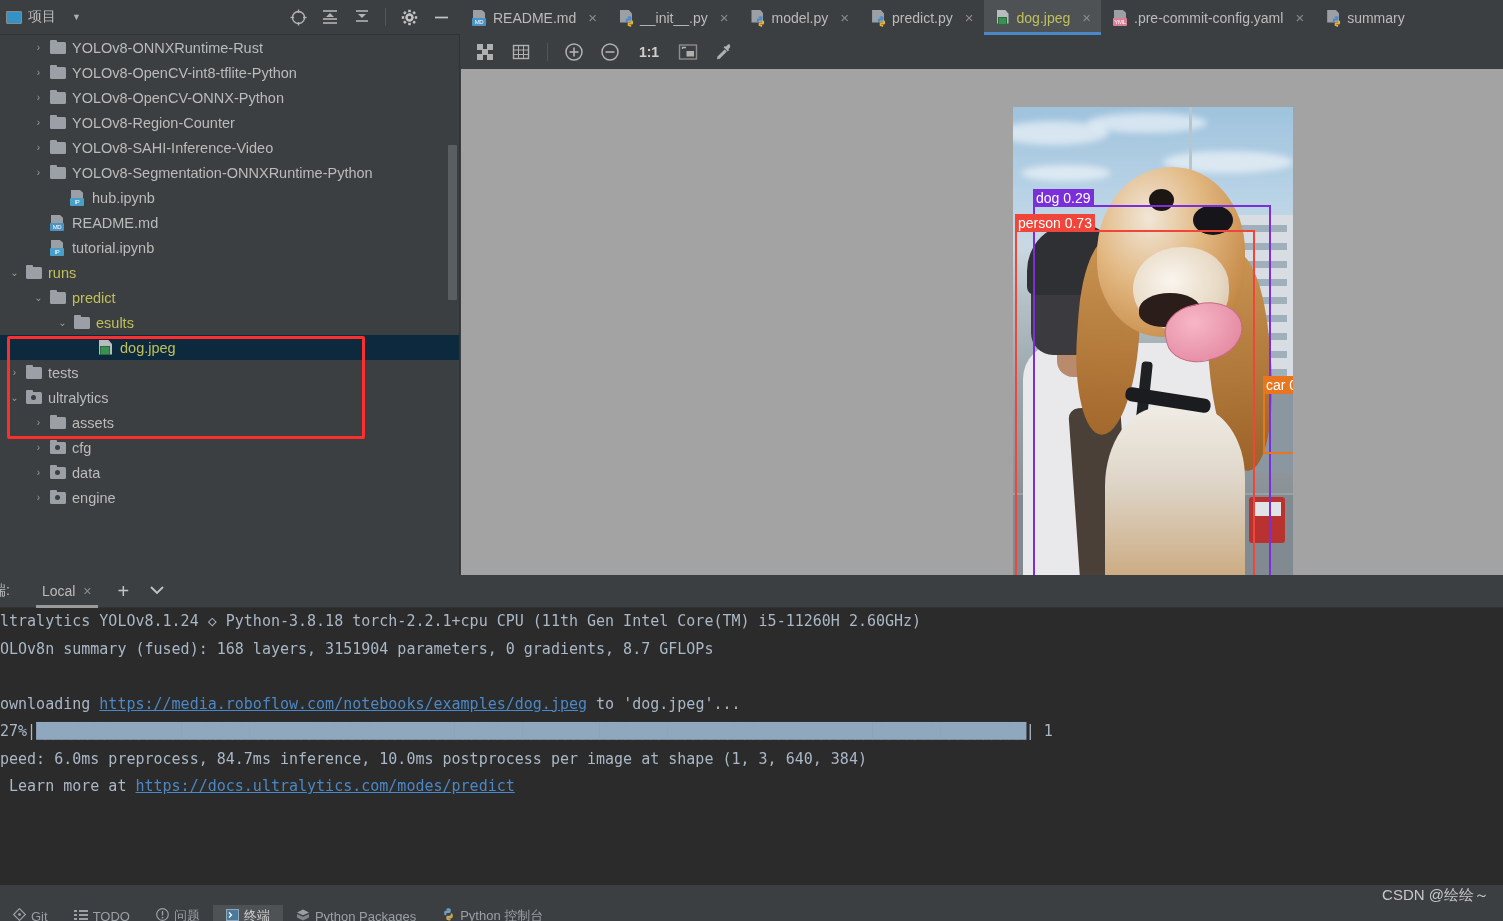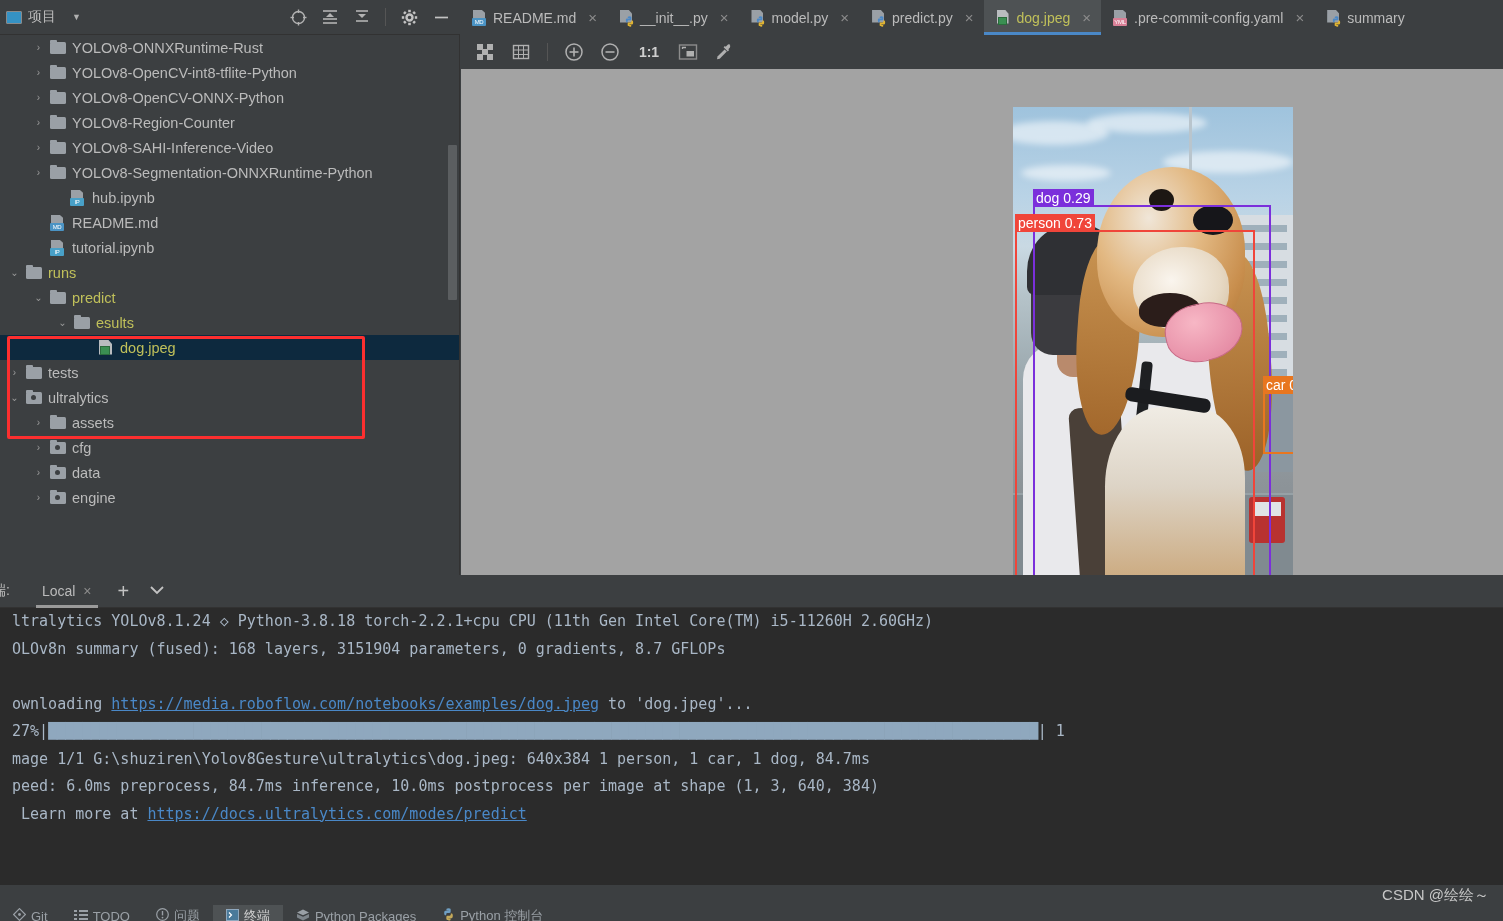--- a/index.html
+++ b/index.html
@@ -265,21 +265,21 @@
   }
   .term-tab .tclose { color: #8c8c8c; font-size: 14px; }
   .term-plus { margin-left: 16px; color: #c3c3c3; font-size: 20px; line-height: 1; }
   .term-chev { margin-left: 20px; color: #c3c3c3; font-size: 12px; }
 
   .term-body {
     position: absolute; left: 0; top: 608px; width: 1503px; height: 277px;
     background: #2b2b2b; overflow: hidden;
     font-family: "DejaVu Sans Mono", monospace; font-size: 15px; color: #a9b7c6;
   }
-  .tline { height: 27.5px; line-height: 27.5px; white-space: pre; padding-left: 12px; }
+  .tline { height: 27.5px; line-height: 27.5px; white-space: pre; padding-left: 0; }
   .tline a, .tline .lnk { color: #4a88c7; text-decoration: underline; }
   .bar { color: #8fa8be; letter-spacing: -0.5px; }
   .cursor {
     display: inline-block; width: 9px; height: 19px;
     border: 1px solid #d0d0d0; vertical-align: -4px; margin-left: 4px;
   }
 
   
   .statusbar {
     position: absolute; left: 0; bottom: 0; width: 1503px; height: 36px;
@@ -665,21 +665,20 @@
         </svg>
     </div>
   </div>
 
   <div class="term-body" id="term-body">
       <div class="tline"><span>ltralytics YOLOv8.1.24 ◇ Python-3.8.18 torch-2.2.1+cpu CPU (11th Gen Intel Core(TM) i5-11260H 2.60GHz)</span></div>
       <div class="tline"><span>OLOv8n summary (fused): 168 layers, 3151904 parameters, 0 gradients, 8.7 GFLOPs</span></div>
       <div class="tline"><span></span></div>
       <div class="tline"><span>ownloading </span><span class="lnk">https://media.roboflow.com/notebooks/examples/dog.jpeg</span><span> to 'dog.jpeg'...</span></div>
       <div class="tline"><span>27%|</span><span class="bar">████████████████████████████████████████████████████████████████████████████████████████████████████████████████████</span><span>| 1</span></div>
-      <div class="tline"><span>mage 1/1 G:\shuziren\Yolov8Gesture\ultralytics\dog.jpeg: 640x384 1 person, 1 car, 1 dog, 84.7ms</span></div>
       <div class="tline"><span>peed: 6.0ms preprocess, 84.7ms inference, 10.0ms postprocess per image at shape (1, 3, 640, 384)</span></div>
       <div class="tline"><span> Learn more at </span><span class="lnk">https://docs.ultralytics.com/modes/predict</span></div>
     </div>
 
   <div class="statusbar">
     <div class="sb-clip">
       <div class="sb-items" id="sb-items">
           <div class="sb-item">
             <span><svg width="13" height="13" viewBox="0 0 13 13">
                 <path d="M6.5 0.6 L12.4 6.5 L6.5 12.4 L0.6 6.5 Z" fill="none" stroke="#9aa0a6" stroke-width="1.2"></path>

